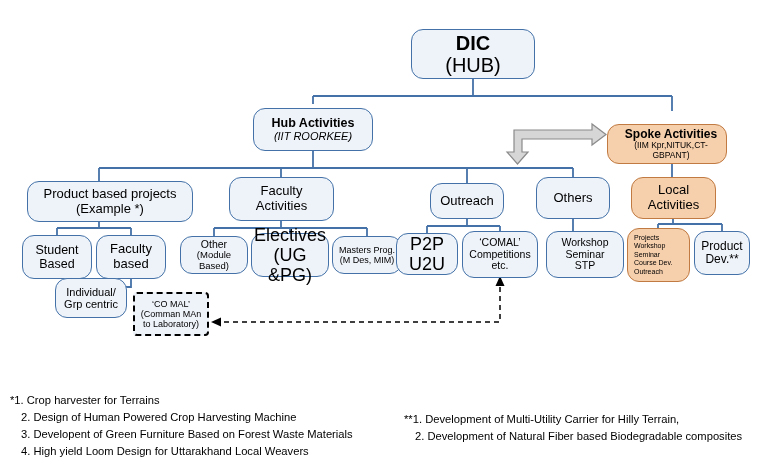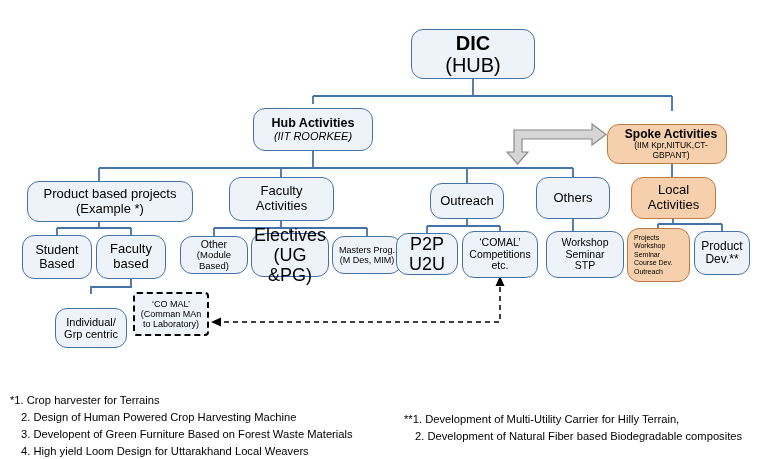--- a/index.html
+++ b/index.html
@@ -42,21 +42,21 @@
   #n-other .l1{font-size:10.5px;font-weight:normal;}
   #n-elect{left:251px;top:233px;width:78px;height:44px;font-size:18px;}
   #n-masters{left:332px;top:236px;width:70px;height:38px;font-size:9px;}
   #n-masters .l1{font-weight:normal;}
   #n-p2p{left:396px;top:233px;width:62px;height:42px;font-size:18px;}
   #n-comal-c{left:462px;top:231px;width:76px;height:47px;font-size:10.5px;}
   #n-workshop{left:546px;top:231px;width:78px;height:47px;font-size:10.5px;}
   #n-orangelist{left:627px;top:228px;width:63px;height:54px;font-size:7px;}
   #n-proddev{left:694px;top:231px;width:56px;height:44px;font-size:12px;}
 
-  #n-indiv{left:55px;top:308px;width:72px;height:40px;font-size:11px;}
+  #n-indiv{left:55px;top:278px;width:72px;height:40px;font-size:11px;}
   #n-comal-d{left:133px;top:292px;width:76px;height:44px;font-size:9px;}
   #n-comal-d .l1{font-weight:normal;}
 
   
   .fnote{position:absolute;font-size:11.2px;line-height:1.52;white-space:nowrap;}
   #fn-left{left:10px;top:392px;}
   #fn-right{left:404px;top:411px;}
   .fnote .row{display:block;}
   .fnote .row.ind{padding-left:11px;}
 </style>

